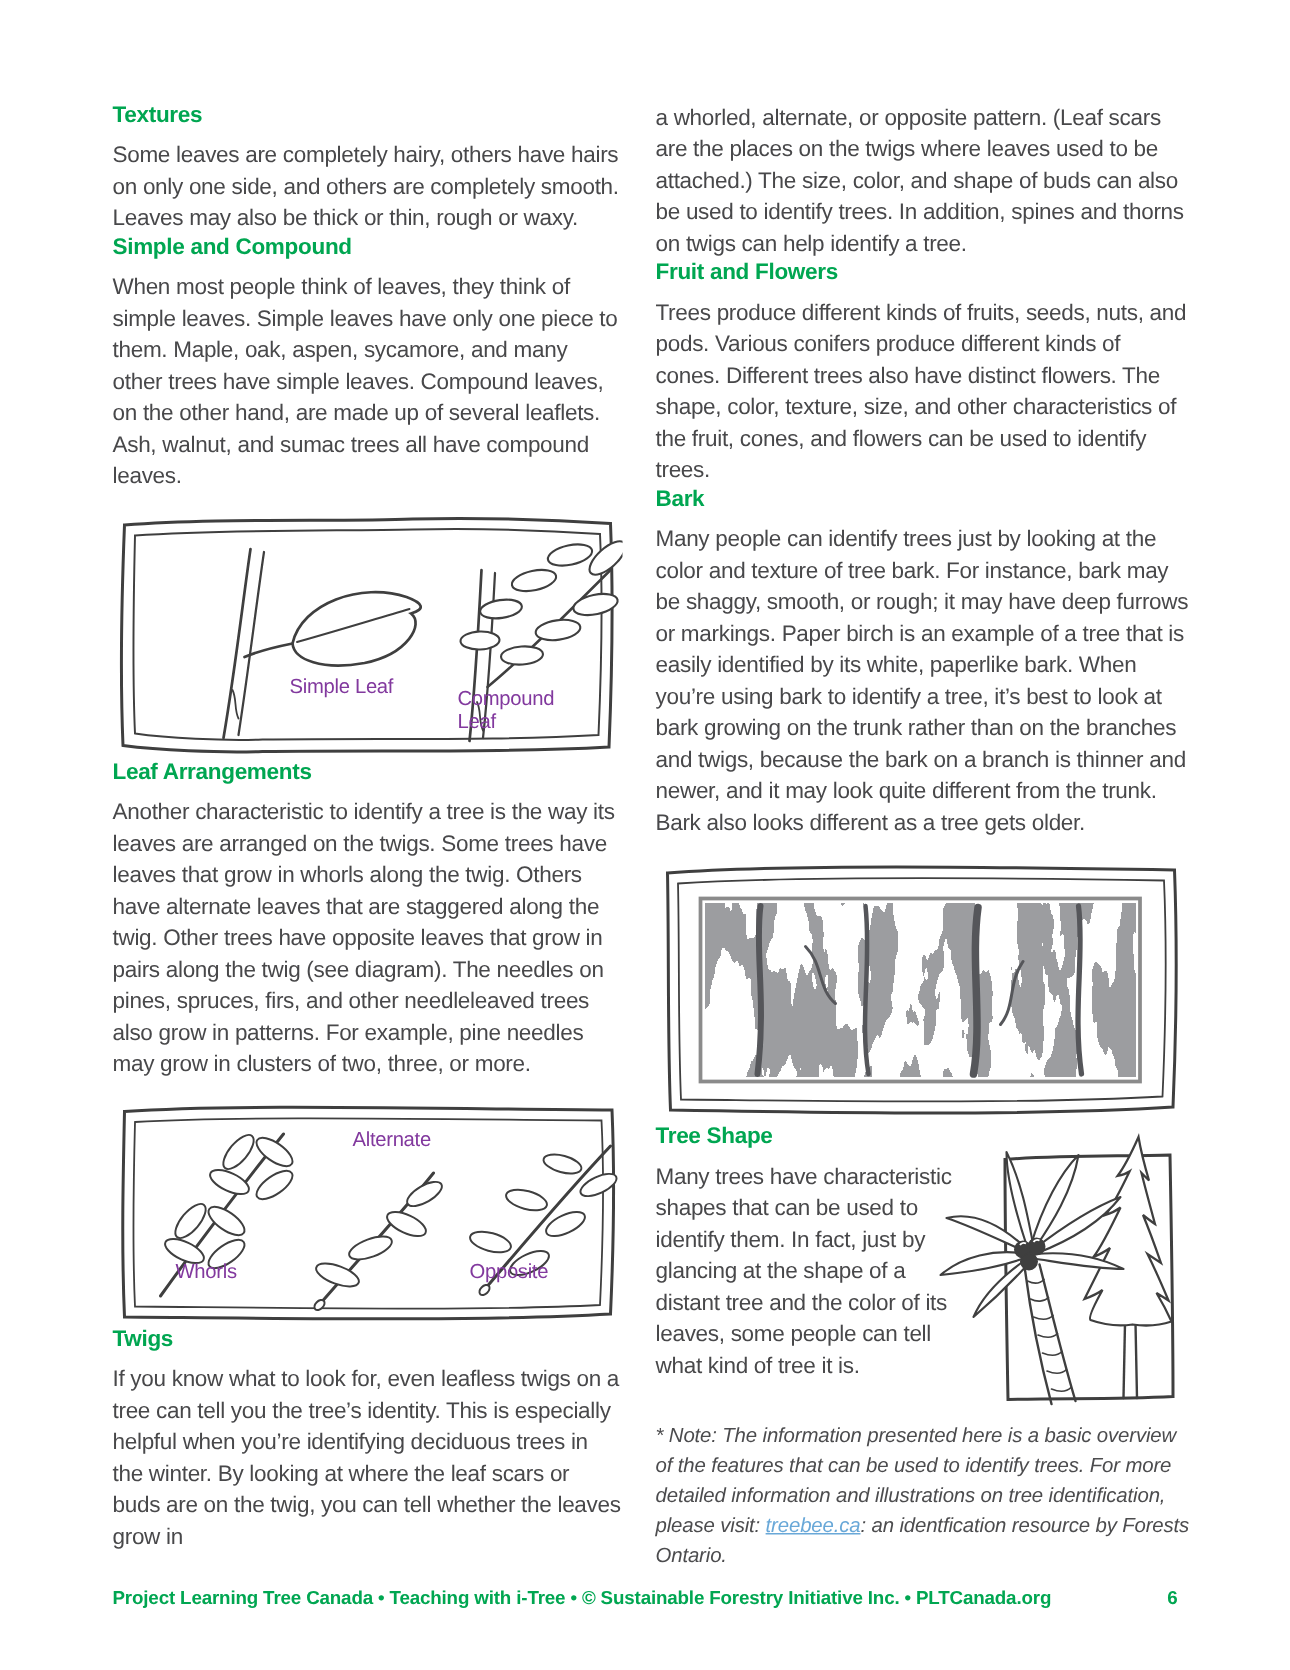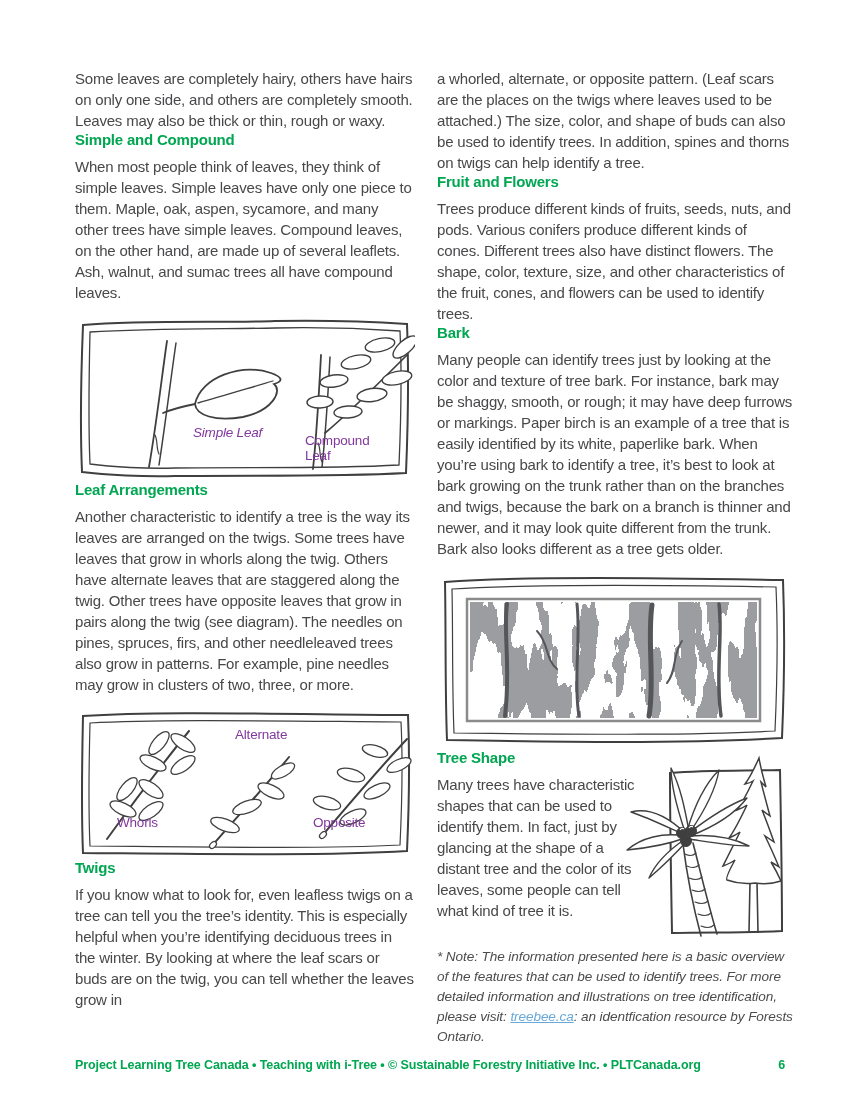--- a/index.html
+++ b/index.html
@@ -39,20 +39,21 @@
     display:flex;justify-content:space-between;align-items:flex-end;
     color:#00a651;font-weight:bold;font-size:12.5px;letter-spacing:-0.1px;
   }
   svg{display:block;}
 </style>
 </head>
 <body>
 
 <div class="col col-left">
 
+  <h3 class="sec">Textures</h3>
   <p class="body">Some leaves are completely hairy, others have hairs on only one side, and others are completely smooth. Leaves may also be thick or thin, rough or waxy.</p>
 
   <h3 class="sec mt38">Simple and Compound</h3>
   <p class="body">When most people think of leaves, they think of simple leaves. Simple leaves have only one piece to them. Maple, oak, aspen, sycamore, and many other trees have simple leaves. Compound leaves, on the other hand, are made up of several leaflets. Ash, walnut, and sumac trees all have compound leaves.</p>
 
   <div class="diagram mt12" style="width:340px;height:166px;">
     <svg width="340" height="166" viewBox="0 0 340 166">
       <g fill="none" stroke="#3f3f3f" stroke-linecap="round">
 
         <path stroke-width="2" d="M8,10 C70,5 150,8 200,6 C252,5 302,7 332,9 C334,60 333,110 331,158 C260,162 180,160 100,161 C70,162 30,160 7,157 C5,110 6,60 8,10 Z"></path>
@@ -76,21 +77,21 @@
         <ellipse cx="330" cy="32" rx="15" ry="6.5" transform="rotate(-42 330 32)"></ellipse>
         <ellipse cx="305" cy="30" rx="15" ry="6.5" transform="rotate(-12 305 30)"></ellipse>
         <ellipse cx="281" cy="47" rx="15" ry="6.5" transform="rotate(-12 281 47)"></ellipse>
         <ellipse cx="259" cy="66" rx="14" ry="6" transform="rotate(-8 259 66)"></ellipse>
         <ellipse cx="245" cy="87" rx="13" ry="6" transform="rotate(-2 245 87)"></ellipse>
         <ellipse cx="322" cy="63" rx="15" ry="6.5" transform="rotate(-12 322 63)"></ellipse>
         <ellipse cx="297" cy="80" rx="15" ry="6.5" transform="rotate(-8 297 80)"></ellipse>
         <ellipse cx="273" cy="97" rx="14" ry="6" transform="rotate(-4 273 97)"></ellipse>
       </g>
     </svg>
-    <span class="dlabel" style="left:118px;top:110px;font-style:italic;">Simple Leaf</span>
+    <span class="dlabel" style="left:118px;top:110px;">Simple Leaf</span>
     <span class="dlabel" style="left:230px;top:118px;width:72px;">Compound Leaf</span>
   </div>
 
   <h3 class="sec mt38">Leaf Arrangements</h3>
   <p class="body">Another characteristic to identify a tree is the way its leaves are arranged on the twigs. Some trees have leaves that grow in whorls along the twig. Others have alternate leaves that are staggered along the twig. Other trees have opposite leaves that grow in pairs along the twig (see diagram). The needles on pines, spruces, firs, and other needleleaved trees also grow in patterns. For example, pine needles may grow in clusters of two, three, or more.</p>
 
   <div class="diagram mt12" style="width:340px;height:152px;">
     <svg width="340" height="152" viewBox="0 0 340 152">
       <g fill="none" stroke="#3f3f3f" stroke-linecap="round">
         <path stroke-width="2" d="M8,9 C80,4 200,7 333,8 C335,55 334,100 332,144 C250,149 120,147 8,146 C6,100 7,55 8,9 Z"></path>

